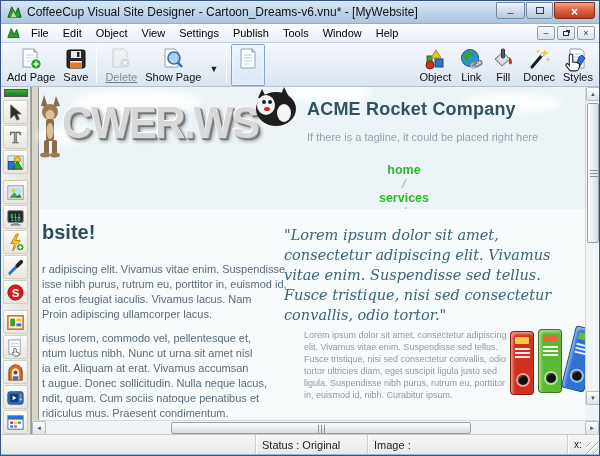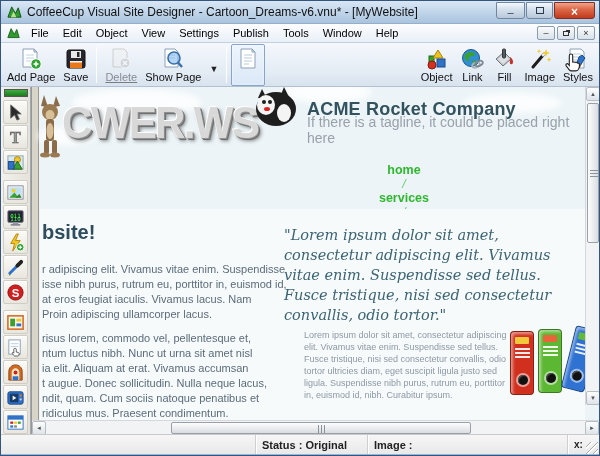--- a/index.html
+++ b/index.html
@@ -96,21 +96,21 @@
     font-family:"Liberation Sans",sans-serif;font-weight:bold;font-size:45px;line-height:64px;
     letter-spacing:-2px;color:#d8d8d8;
     text-shadow:-1px -1px 0 #fdfdfd,1px 1px 0 #8f8f8f,2px 2px 0 #707070,3px 3px 4px rgba(30,30,30,.5);
   }
   .char-left{position:absolute;left:-26px;top:2px;}
   .char-right{position:absolute;right:-28px;top:-8px;}
   .company{
     position:absolute;right:22px;top:12px;width:270px;text-align:left;
     font-size:18px;font-weight:bold;color:#32525e;letter-spacing:.2px;
   }
-  .tagline{position:absolute;right:22px;top:27px;width:270px;font-size:14px;color:#98a2aa;}
+  .tagline{position:absolute;right:22px;top:44px;width:270px;font-size:11px;color:#98a2aa;}
   .nav{position:absolute;left:198px;top:76px;width:348px;display:flex;justify-content:space-between;align-items:center;font-weight:bold;font-size:12.5px;}
   .nav .sep{font-weight:normal;opacity:.65;font-style:italic;}
   .site-body{position:absolute;left:8px;top:122px;right:14px;bottom:14px;background:#f6fafb;}
   .heading{position:absolute;left:2px;top:12px;font-size:20px;font-weight:bold;color:#2d4d5c;}
   .p-lines{position:absolute;font-size:11px;line-height:15px;color:#5c6c7a;white-space:nowrap;}
   .p1{left:2px;top:53px;}
   .p2{left:2px;top:122px;}
   .quote{
     position:absolute;left:244px;top:16px;width:300px;
     font-family:"DejaVu Serif",serif;font-style:italic;
@@ -129,21 +129,21 @@
   .vthumb{position:absolute;left:1px;top:16px;width:12px;height:140px;border:1px solid #9aa0a8;border-radius:2px;background:linear-gradient(90deg,#fdfdfd,#d9dde2);}
   .hthumb{position:absolute;left:125px;top:1px;width:300px;height:12px;border:1px solid #9aa0a8;border-radius:2px;background:linear-gradient(#fdfdfd,#d9dde2);}
   .grip-v{position:absolute;left:2px;top:50%;width:8px;height:1px;background:#8b929a;box-shadow:0 3px 0 #8b929a,0 -3px 0 #8b929a;}
   .grip-h{position:absolute;top:2px;left:50%;width:1px;height:8px;background:#8b929a;box-shadow:3px 0 0 #8b929a,-3px 0 0 #8b929a;}
   
   .statusbar{
     height:20px;display:flex;align-items:center;
     background:linear-gradient(#f6f6f6,#e9e9e9);
     border-top:1px solid #c9c9c9;font-size:11px;color:#222;
   }
-  .spanel{height:100%;display:flex;align-items:center;padding:0 6px;border-left:1px solid #cfcfcf;box-shadow:inset 1px 0 0 #fff;font-weight:bold;}
+  .spanel{height:100%;display:flex;align-items:center;padding:0 6px;border-left:1px solid #cfcfcf;box-shadow:inset 1px 0 0 #fff;}
   .spanel.spacer{flex:1;border-left:none;box-shadow:none;}
   .spanel.status{width:112px;}
   .spanel.image{width:200px;}
   .spanel.coords{width:32px;font-size:10px;justify-content:flex-start;}
   .resize-grip{position:absolute;right:1px;bottom:1px;width:12px;height:12px;
     background:repeating-linear-gradient(135deg,transparent 0 3px,#aaa 3px 4px,#fff 4px 5px);}
   .bottom-frame{height:3px;background:linear-gradient(#9cbade,#7aa0cc);}
   
   .cursor{position:absolute;left:561px;top:51px;z-index:50;pointer-events:none;}
 </style>
@@ -275,21 +275,21 @@
       <div class="tlabel">Fill</div>
     </div>
     <div class="tbtn">
       <svg class="ticon" viewBox="0 0 24 24">
         <line x1="5" y1="20" x2="16" y2="7" stroke="#1c1c1c" stroke-width="3" stroke-linecap="round"></line>
         <line x1="15" y1="8" x2="17" y2="6" stroke="#e8e8e8" stroke-width="3" stroke-linecap="round"></line>
         <polygon points="18,2 19,5 22,6 19,7 18,10 17,7 14,6 17,5" fill="#f2c828"></polygon>
         <polygon points="21,10 21.7,12 23.5,12.6 21.7,13.2 21,15 20.3,13.2 18.5,12.6 20.3,12" fill="#f2c828"></polygon>
         <polygon points="11,2 11.6,3.6 13.2,4.2 11.6,4.8 11,6.4 10.4,4.8 8.8,4.2 10.4,3.6" fill="#f2c828"></polygon>
       </svg>
-      <div class="tlabel">Image</div>
+      <div class="tlabel">Donec</div>
     </div>
     <div class="tbtn">
       <svg class="ticon" viewBox="0 0 24 24">
         <polygon points="4,2 15,2 18,5 18,21 4,21" fill="#fff" stroke="#8aa0b8"></polygon>
         <line x1="7" y1="7" x2="15" y2="7" stroke="#b9cbdd"></line>
           <line x1="7" y1="10" x2="15" y2="10" stroke="#b9cbdd"></line>
           <line x1="7" y1="13" x2="15" y2="13" stroke="#b9cbdd"></line>
         <polygon points="10,19 13,10 16,8 19,11 17,14 13,21" fill="#2f72c8" stroke="#1c4a88"></polygon>
         <polygon points="10,19 12.5,16 14.5,18 13,21" fill="#e87818" stroke="#a84c08"></polygon>
       </svg>

